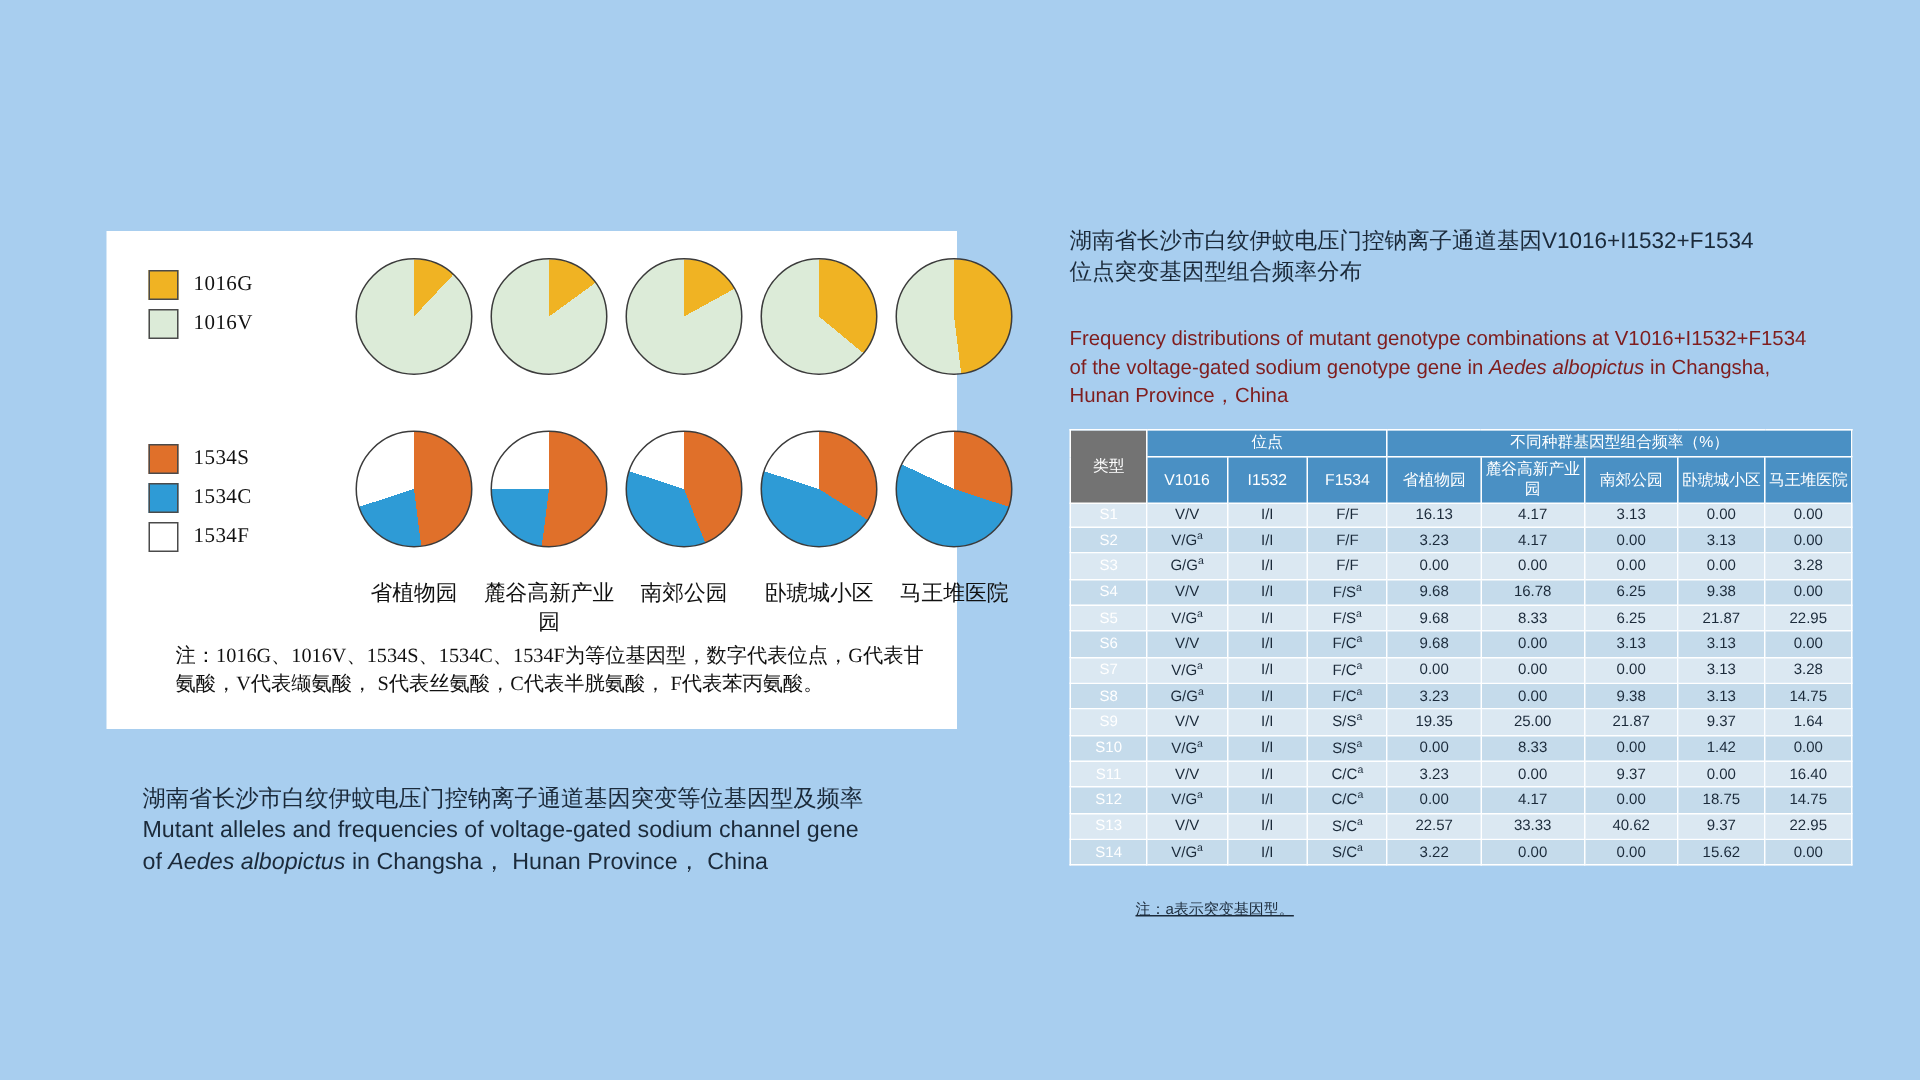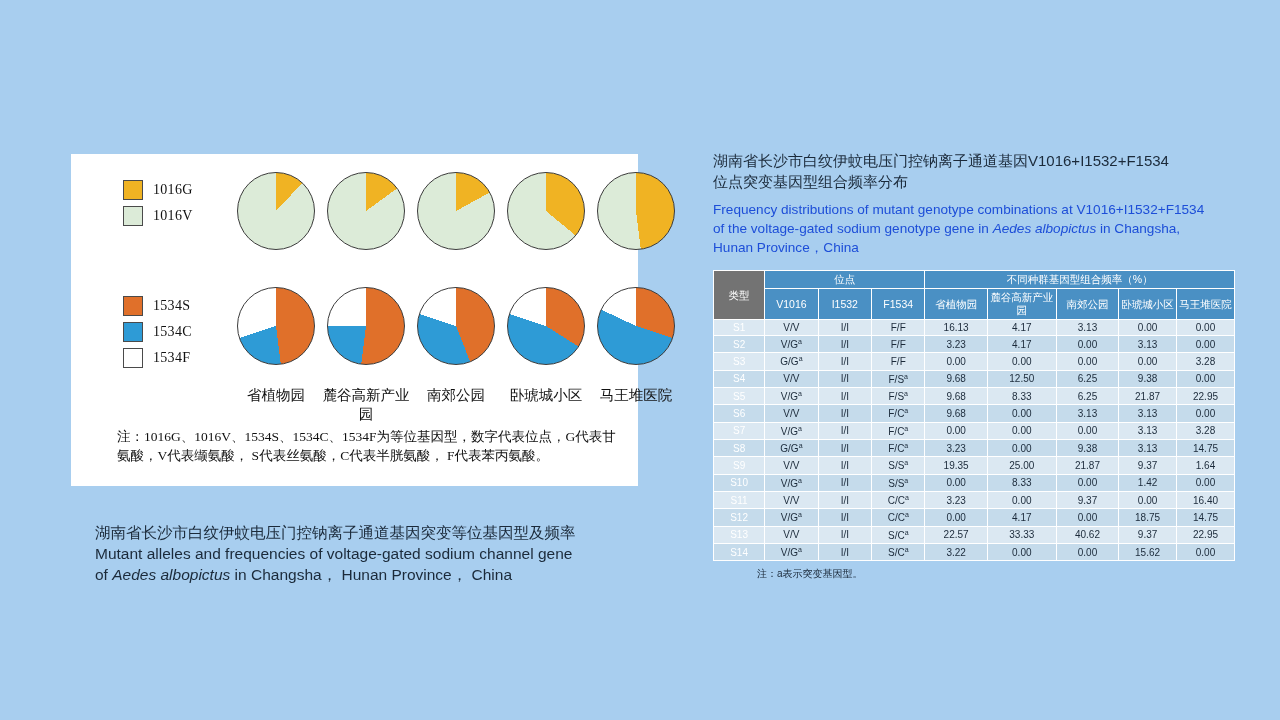--- a/index.html
+++ b/index.html
@@ -21,21 +21,21 @@
     left: 71px;
     top: 154px;
     width: 567px;
     height: 332px;
     background: #ffffff;
     box-sizing: border-box;
   }
 
   .legend-block {
     position: absolute;
-    left: 52px;
+    left: 28px;
   }
   .legend-row {
     display: flex;
     align-items: center;
     margin-bottom: 6px;
   }
   .legend-swatch {
     width: 20px;
     height: 20px;
     border: 1px solid #4a4a4a;
@@ -114,22 +114,22 @@
     left: 713px;
     top: 150px;
     width: 540px;
   }
   #right-title {
     color: #1b2a3a;
     font-size: 15px;
     line-height: 21px;
   }
   #right-subtitle {
-    margin-top: 8px;
-    color: #1d4ed8;
+    margin-top: 24px;
+    color: #7f1d1d;
     font-size: 13.6px;
     line-height: 19px;
   }
 
   
   table {
     border-collapse: collapse;
     margin-top: 13px;
     width: 522px;
     font-size: 10px;
@@ -154,24 +154,25 @@
   td.rowhead {
     background: #4a90c4;
     color: #ffffff;
     font-size: 10px;
   }
   tbody tr.odd td { background: #dbe8f2; }
   tbody tr.even td { background: #c5dbeb; }
   sup { font-size: 7px; }
 
   #note-right {
-    margin-top: 6px;
+    margin-top: 22px;
     margin-left: 44px;
     font-size: 10px;
     color: #1b2a3a;
+    text-decoration: underline;
   }
 </style>
 </head>
 <body>
 
 <div id="left-panel">
 
   <div class="legend-block" id="legend-top">
     <div class="legend-row">
       <span class="legend-swatch" style="background:#f0b323"></span>
@@ -323,21 +324,21 @@
           <td>0.00</td>
           <td>0.00</td>
           <td>3.28</td>
         </tr>
         <tr class="even">
           <td class="rowhead">S4</td>
           <td>V/V</td>
           <td>I/I</td>
           <td>F/S<sup>a</sup></td>
           <td>9.68</td>
-          <td>12.50</td>
+          <td>16.78</td>
           <td>6.25</td>
           <td>9.38</td>
           <td>0.00</td>
         </tr>
         <tr class="odd">
           <td class="rowhead">S5</td>
           <td>V/G<sup>a</sup></td>
           <td>I/I</td>
           <td>F/S<sup>a</sup></td>
           <td>9.68</td>

